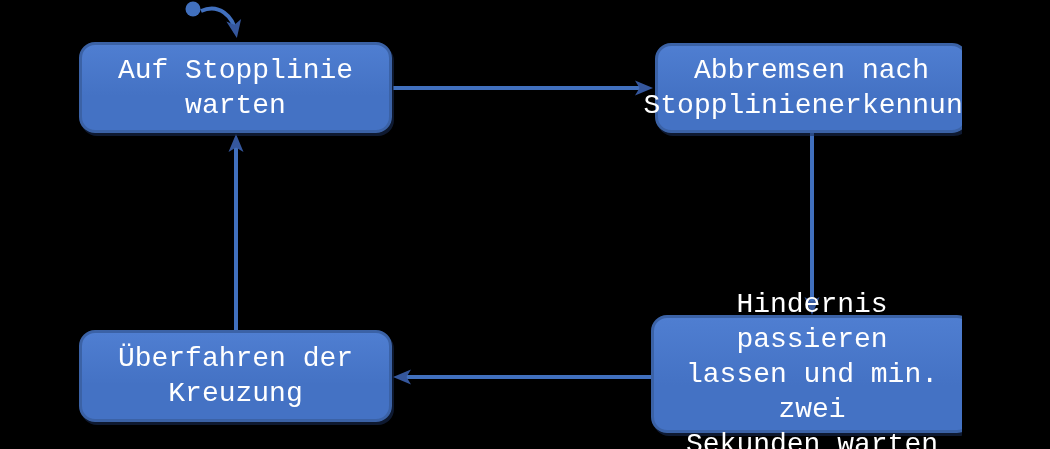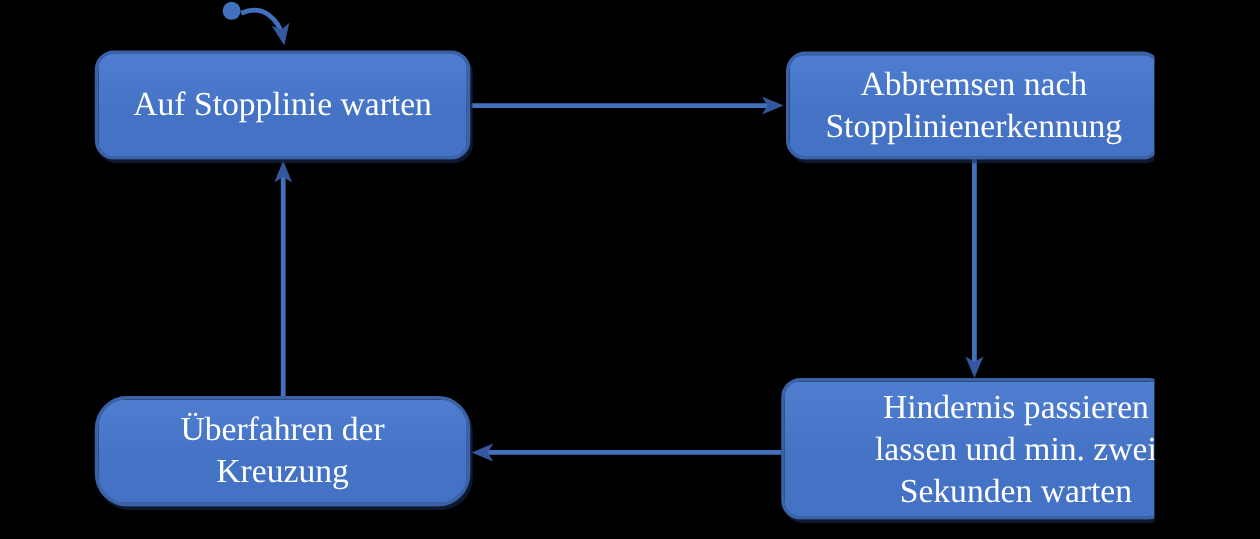--- a/index.html
+++ b/index.html
@@ -7,21 +7,21 @@
     margin: 0;
     padding: 0;
     background: var(--background, #000000);
   }
   .stage {
     position: relative;
     width: 962px;
     height: 449px;
     background: var(--background, #000000);
     overflow: hidden;
-    font-family: Liberation Serif, serif;
+    font-family: Liberation Mono, monospace;
   }
   .edges {
     position: absolute;
     left: 0;
     top: 0;
     pointer-events: none;
   }
   .edge {
     fill: none;
     stroke-width: 4px;
@@ -39,21 +39,21 @@
     border-radius: 16px;
     box-shadow: 2px 3px 0 rgba(26, 45, 88, 0.55);
     font-size: 28px;
     line-height: 1.25;
     padding: 4px 6px;
     white-space: pre-line;
   }
   #node-wait     { left: 79px;  top: 42px;  width: 313px; height: 91px; }
   #node-brake    { left: 655px; top: 43px;  width: 313px; height: 90px; }
   #node-obstacle { left: 651px; top: 315px; width: 322px; height: 118px; justify-content: flex-end; }
-  #node-cross    { left: 79px;  top: 330px; width: 313px; height: 92px; border-radius: 27px; }
+  #node-cross    { left: 79px;  top: 330px; width: 313px; height: 92px; }
 </style>
 </head>
 <body>
 
 <div class="stage">
 
   <svg class="edges" width="1050" height="449" viewBox="0 0 1050 449" xmlns="http://www.w3.org/2000/svg">
     <defs>
       <marker id="arrow" markerUnits="userSpaceOnUse" markerWidth="24" markerHeight="24" refX="15" refY="11" orient="auto">
         <path d="M2,3.5 L20,11 L2,18.5 L6.5,11 Z" fill="#35579D"></path>

